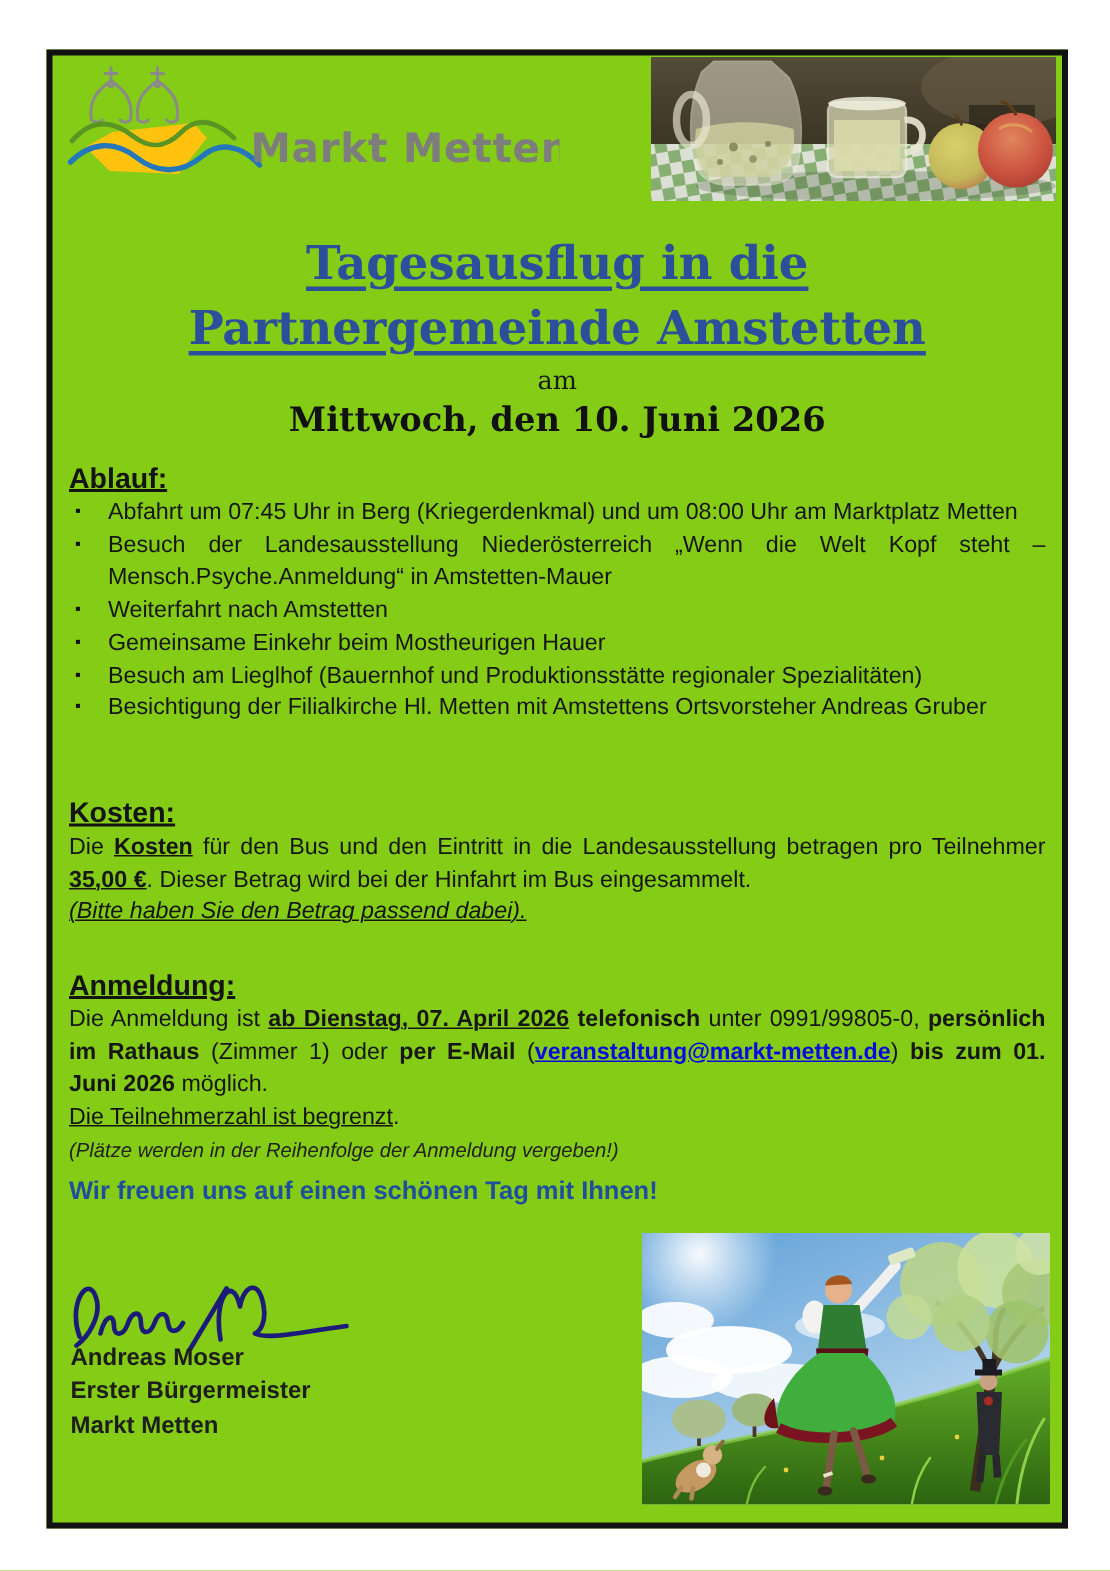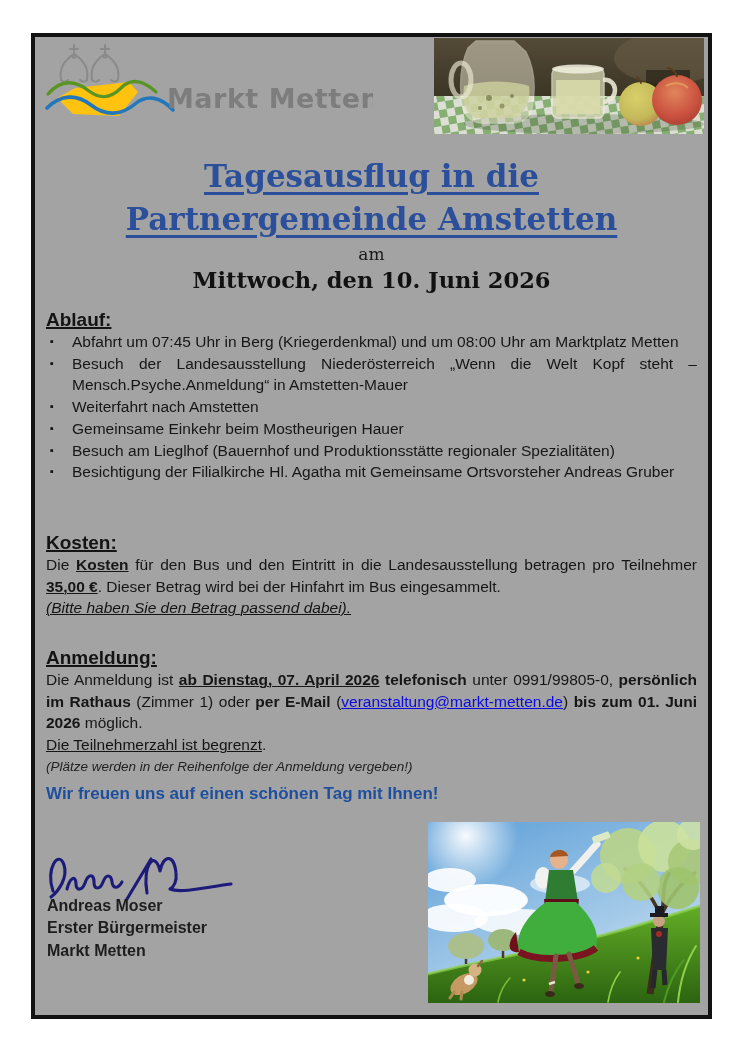--- a/index.html
+++ b/index.html
@@ -3,21 +3,21 @@
 <meta charset="utf-8">
 <style>
   html,body{margin:0;padding:0;}
   body{
     width:740px;height:1047px;background:#ffffff;position:relative;
     font-family:"Liberation Sans",sans-serif;color:#141414;
     -webkit-font-smoothing:antialiased;
   }
   .frame{
     position:absolute;left:31px;top:33px;width:681px;height:986px;
-    border:4px solid #121212;box-sizing:border-box;background:#a3a3a3;
+    border:4px solid #121212;box-sizing:border-box;background:#84cc16;
   }
   
   .logo-svg{position:absolute;left:8px;top:5px;}
   .photo-top{position:absolute;top:1px;right:4px;width:270px;height:96px;display:block;}
   
   .title-block{position:absolute;left:0;right:0;top:118px;text-align:center;}
   .title-line{
     font-family:"DejaVu Serif",serif;font-weight:bold;font-size:31px;line-height:43px;
     color:#2b4f9a;margin:0;
     text-decoration:underline;text-decoration-thickness:2.5px;text-underline-offset:5px;
@@ -40,21 +40,21 @@
   .ablauf-list li::before{
     content:"▪";position:absolute;left:4px;top:0;font-size:11px;line-height:21.7px;color:#111;
   }
   .just{text-align:justify;}
   .body-p{margin:1px 0 0;font-size:15.5px;line-height:21.7px;color:#161616;}
   .b{font-weight:bold;}
   .u{text-decoration:underline;text-decoration-thickness:1.4px;}
   .note-underl{margin:0;font-size:15.5px;line-height:21.7px;font-style:italic;text-decoration:underline;text-decoration-thickness:1.4px;}
   .limit-line{margin:0;font-size:15.5px;line-height:21.7px;}
   .small-note{margin:0;font-size:13.5px;line-height:21.7px;font-style:italic;color:#222;}
-  .email-link{color:#0a0ae0;text-decoration:underline;font-weight:normal;}
+  .email-link{color:#0a0ae0;text-decoration:underline;font-weight:bold;}
   .closing{
     position:absolute;left:11px;top:746px;
     font-size:17px;font-weight:bold;color:#1e4f9f;line-height:22px;
   }
   
   .signature-svg{position:absolute;left:8px;top:806px;}
   .sign-names{position:absolute;left:12px;top:858px;font-size:16px;line-height:22.4px;color:#1d1d1d;font-weight:bold;}
   
   .photo-bottom{position:absolute;top:785px;right:8px;width:272px;height:181px;display:block;}
 </style>
@@ -139,21 +139,21 @@
   </div>
 
   <div class="section sec-ablauf">
     <h2 class="section-heading">Ablauf:</h2>
     <ul class="ablauf-list">
       <li>Abfahrt um 07:45 Uhr in Berg (Kriegerdenkmal) und um 08:00 Uhr am Marktplatz Metten</li>
       <li class="just">Besuch der Landesausstellung Niederösterreich „Wenn die Welt Kopf steht – Mensch.Psyche.Anmeldung“ in Amstetten-Mauer</li>
       <li>Weiterfahrt nach Amstetten</li>
       <li>Gemeinsame Einkehr beim Mostheurigen Hauer</li>
       <li>Besuch am Lieglhof (Bauernhof und Produktionsstätte regionaler Spezialitäten)</li>
-      <li>Besichtigung der Filialkirche Hl. Agatha mit Gemeinsame Ortsvorsteher Andreas Gruber</li>
+      <li>Besichtigung der Filialkirche Hl. Metten mit Amstettens Ortsvorsteher Andreas Gruber</li>
     </ul>
   </div>
 
   <div class="section sec-kosten">
     <h2 class="section-heading">Kosten:</h2>
     <p class="body-p just"><span>Die </span><span class="b u">Kosten</span><span> für den Bus und den Eintritt in die Landesausstellung betragen pro Teilnehmer </span><span class="b u">35,00 €</span><span>. Dieser Betrag wird bei der Hinfahrt im Bus eingesammelt.</span></p>
     <p class="note-underl">(Bitte haben Sie den Betrag passend dabei).</p>
   </div>
 
   <div class="section sec-anmeldung">

